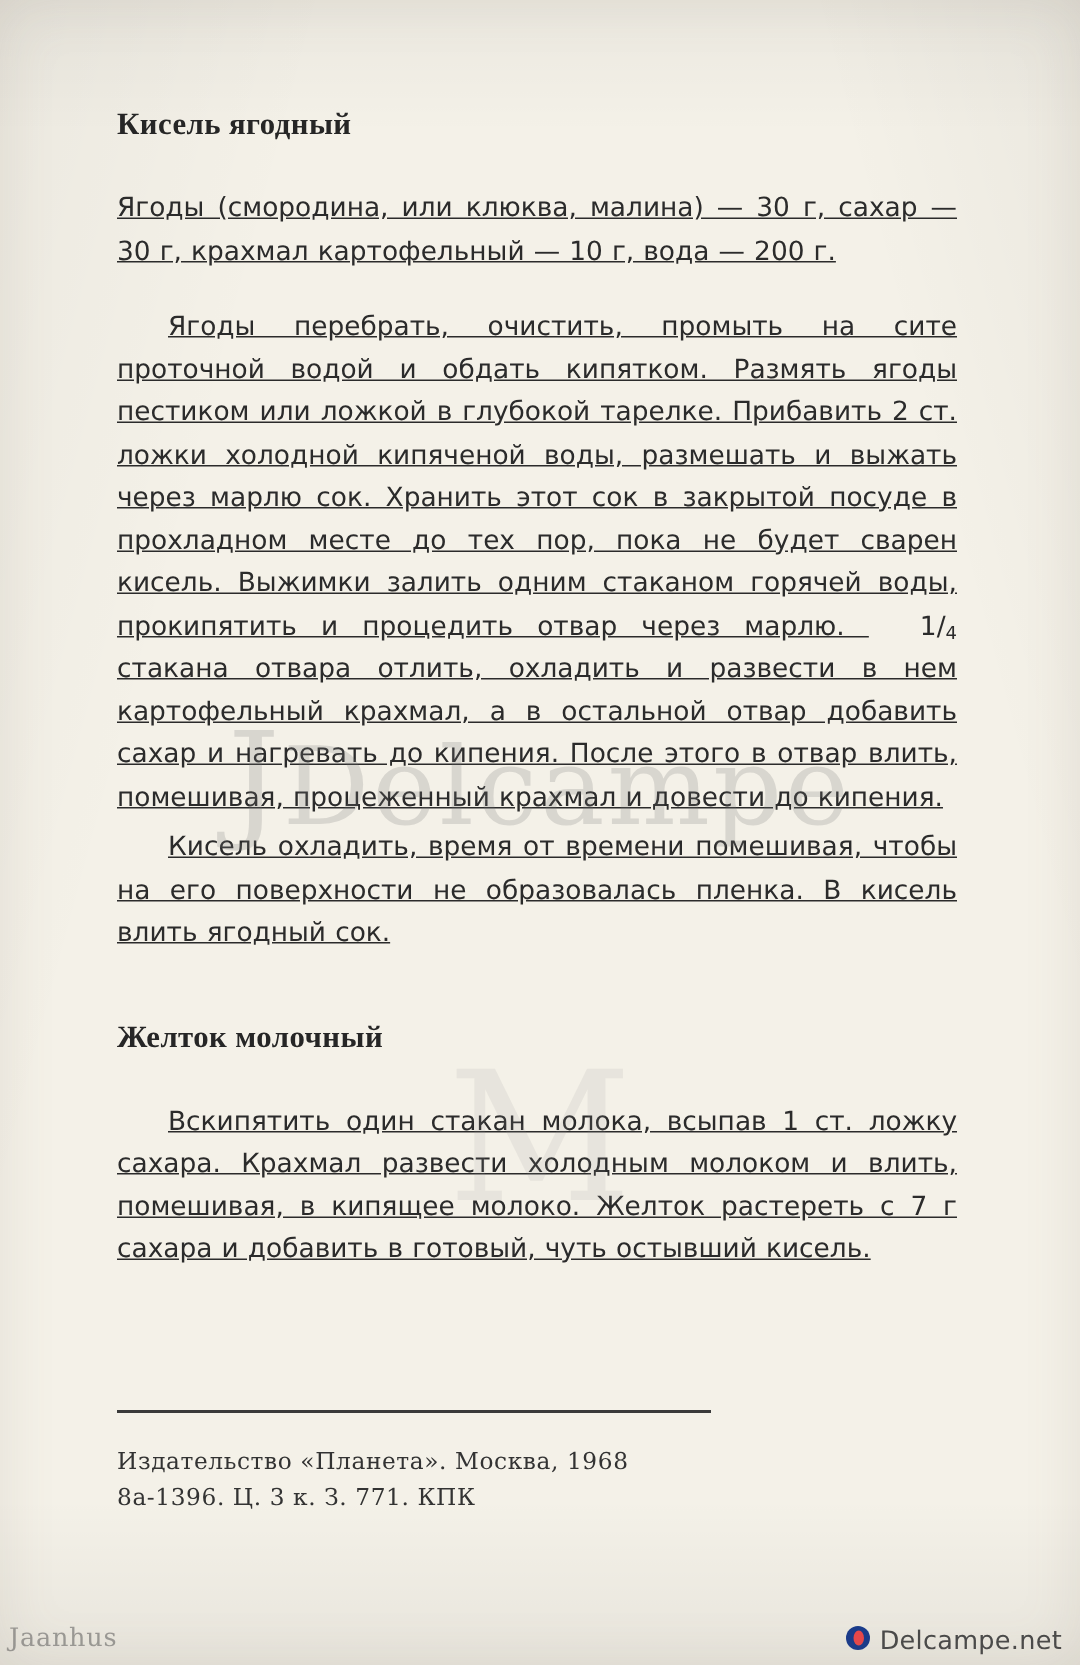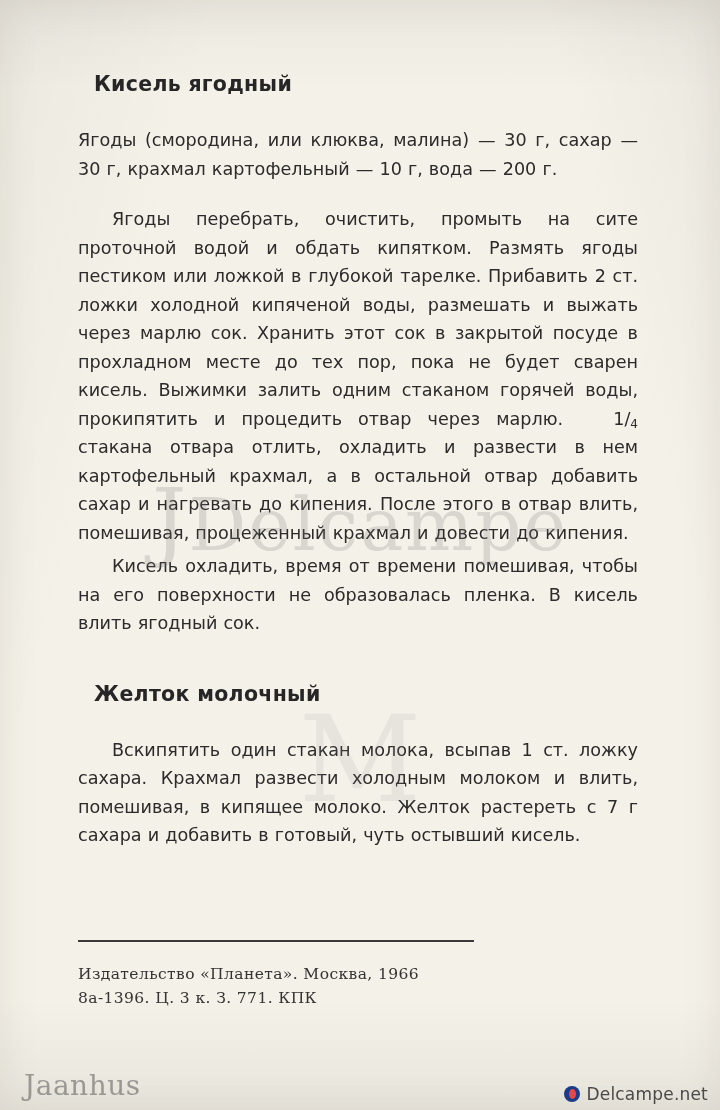--- a/index.html
+++ b/index.html
@@ -35,38 +35,40 @@
     left: 78px;
     top: 72px;
     width: 560px;
     color: #2b2b2b;
   }
 
   h1.recipe-title {
     font-size: 20.5px;
     font-weight: bold;
     letter-spacing: 0.3px;
-    margin: 0 0 30px 16px;
+    margin: 0 0 30px 0;
     color: #262626;
+    font-family: Liberation Serif, serif;
   }
 
   h1.recipe-title.second {
     margin-top: 0;
     margin-bottom: 30px;
   }
 
   p.ingredients,
   p.body-text {
     font-size: 17.6px;
     line-height: 1.62;
     margin: 0 0 0 0;
     text-align: justify;
     text-justify: inter-word;
     color: #2b2b2b;
     word-spacing: 0.5px;
+    text-decoration: underline;
   }
 
   p.ingredients {
     margin-bottom: 22px;
   }
 
   p.body-text {
     text-indent: 34px;
   }
 
@@ -145,35 +147,35 @@
     text-align: center;
     font-family: "DejaVu Serif", serif;
     font-size: 120px;
     color: rgba(150,150,150,0.13);
     pointer-events: none;
     user-select: none;
   }
 
   .wm-bottom-left {
     position: absolute;
-    left: 24px;
+    left: 6px;
     bottom: 8px;
     font-family: "DejaVu Serif", serif;
-    font-size: 28px;
+    font-size: 17px;
     color: rgba(90,90,90,0.55);
     letter-spacing: 0.5px;
     user-select: none;
   }
 
   .wm-bottom-right {
     position: absolute;
     right: 12px;
     bottom: 6px;
     display: flex;
-    align-items: center;
+    align-items: flex-start;
     gap: 6px;
     user-select: none;
   }
   .wm-bottom-right .dot {
     display: inline-block;
     width: 16px;
     height: 16px;
     border-radius: 50%;
     background: #1a3b8b;
     position: relative;
@@ -223,21 +225,21 @@
     <h1 class="recipe-title second">Желток молочный</h1>
 
 
     <p class="body-text">Вскипятить один стакан молока, всыпав 1 ст. ложку сахара. Крахмал развести холодным молоком и влить, помешивая, в кипящее молоко. Желток растереть с 7 г сахара и добавить в готовый, чуть остывший кисель.</p>
 
   </div>
 
   <div class="rule"></div>
 
   <div class="imprint">
-    <div>Издательство «Планета». Москва, 1966</div>
+    <div>Издательство «Планета». Москва, 1968</div>
     <div>8а-1396. Ц. 3 к. З. 771. КПК</div>
   </div>
 
   <div class="wm-faint">M</div>
 
   <div class="wm-main"><span class="w-j">J</span><span>Delcampe</span></div>
 
   <div class="wm-bottom-left">Jaanhus</div>
 
   <div class="wm-bottom-right">

